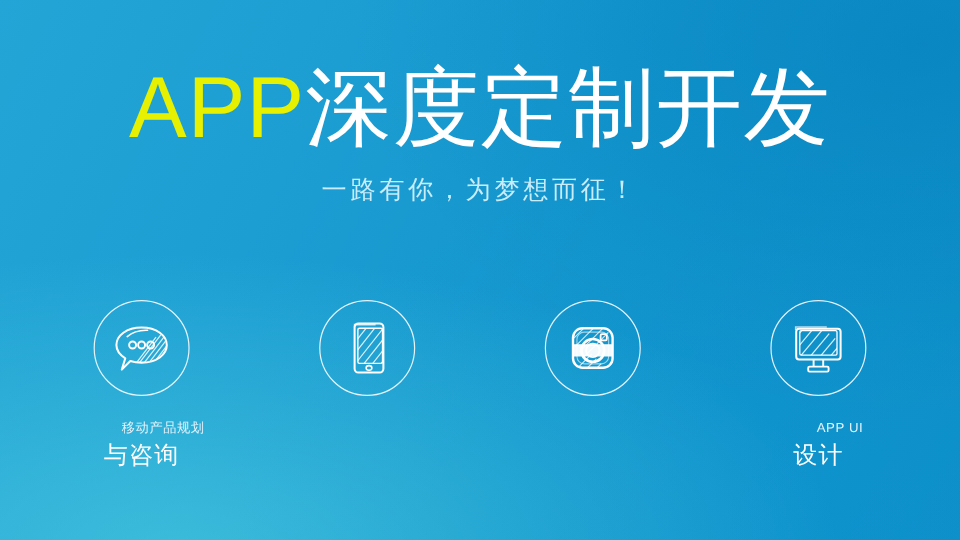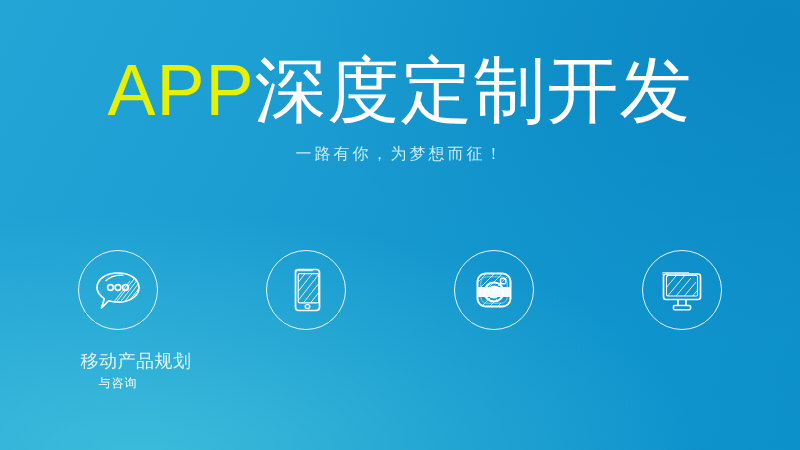--- a/index.html
+++ b/index.html
@@ -40,21 +40,21 @@
   }
   .main-title .t-app {
     color: #e6f000;
   }
   .main-title .t-cn {
     color: #ffffff;
   }
   .subtitle {
     margin: 0;
     padding-top: 18px;
-    font-size: 16px;
+    font-size: 21px;
     font-weight: 400;
     letter-spacing: 3px;
     color: #c8ecfa;
     white-space: nowrap;
   }
 
   
   .features {
     position: absolute;
     top: 250px;
@@ -83,29 +83,29 @@
   .icon-circle svg {
     display: block;
   }
   .caption {
     margin-top: 22px;
     text-align: center;
     line-height: 1.05;
   }
   .cap-1 {
     display: block;
-    font-size: 18px;
+    font-size: 11px;
     color: #e3f3fb;
     letter-spacing: 0.5px;
     margin-left: 36px;
   }
   .cap-2 {
     display: block;
     margin-top: 6px;
-    font-size: 12px;
+    font-size: 20px;
     color: #ffffff;
     letter-spacing: 1px;
   }
 </style>
 </head>
 <body>
 
 <div id="stage">
 
   <div class="title-block">
@@ -217,16 +217,20 @@
             <line x1="11" y1="32" x2="31" y2="8"></line>
             <line x1="16" y1="36" x2="36" y2="12"></line>
             <line x1="21" y1="40" x2="41" y2="16"></line>
             <line x1="26" y1="44" x2="46" y2="20"></line>
             <line x1="1" y1="24" x2="21" y2="0"></line>
           </g>
           <path d="M23 33.5 L23 39.5 M31 33.5 L31 39.5" stroke="#ffffff" stroke-width="1.6"></path>
           <rect x="18.5" y="39.5" width="17" height="4.2" rx="1.1" stroke="#ffffff" stroke-width="1.6" fill="none"></rect>
         </svg>
       </div>
+      <div class="caption">
+        <span class="cap-1">APP UI</span>
+        <span class="cap-2">设计</span>
+      </div>
     </div>
 
   </div>
 </div>
 
 </body></html>

